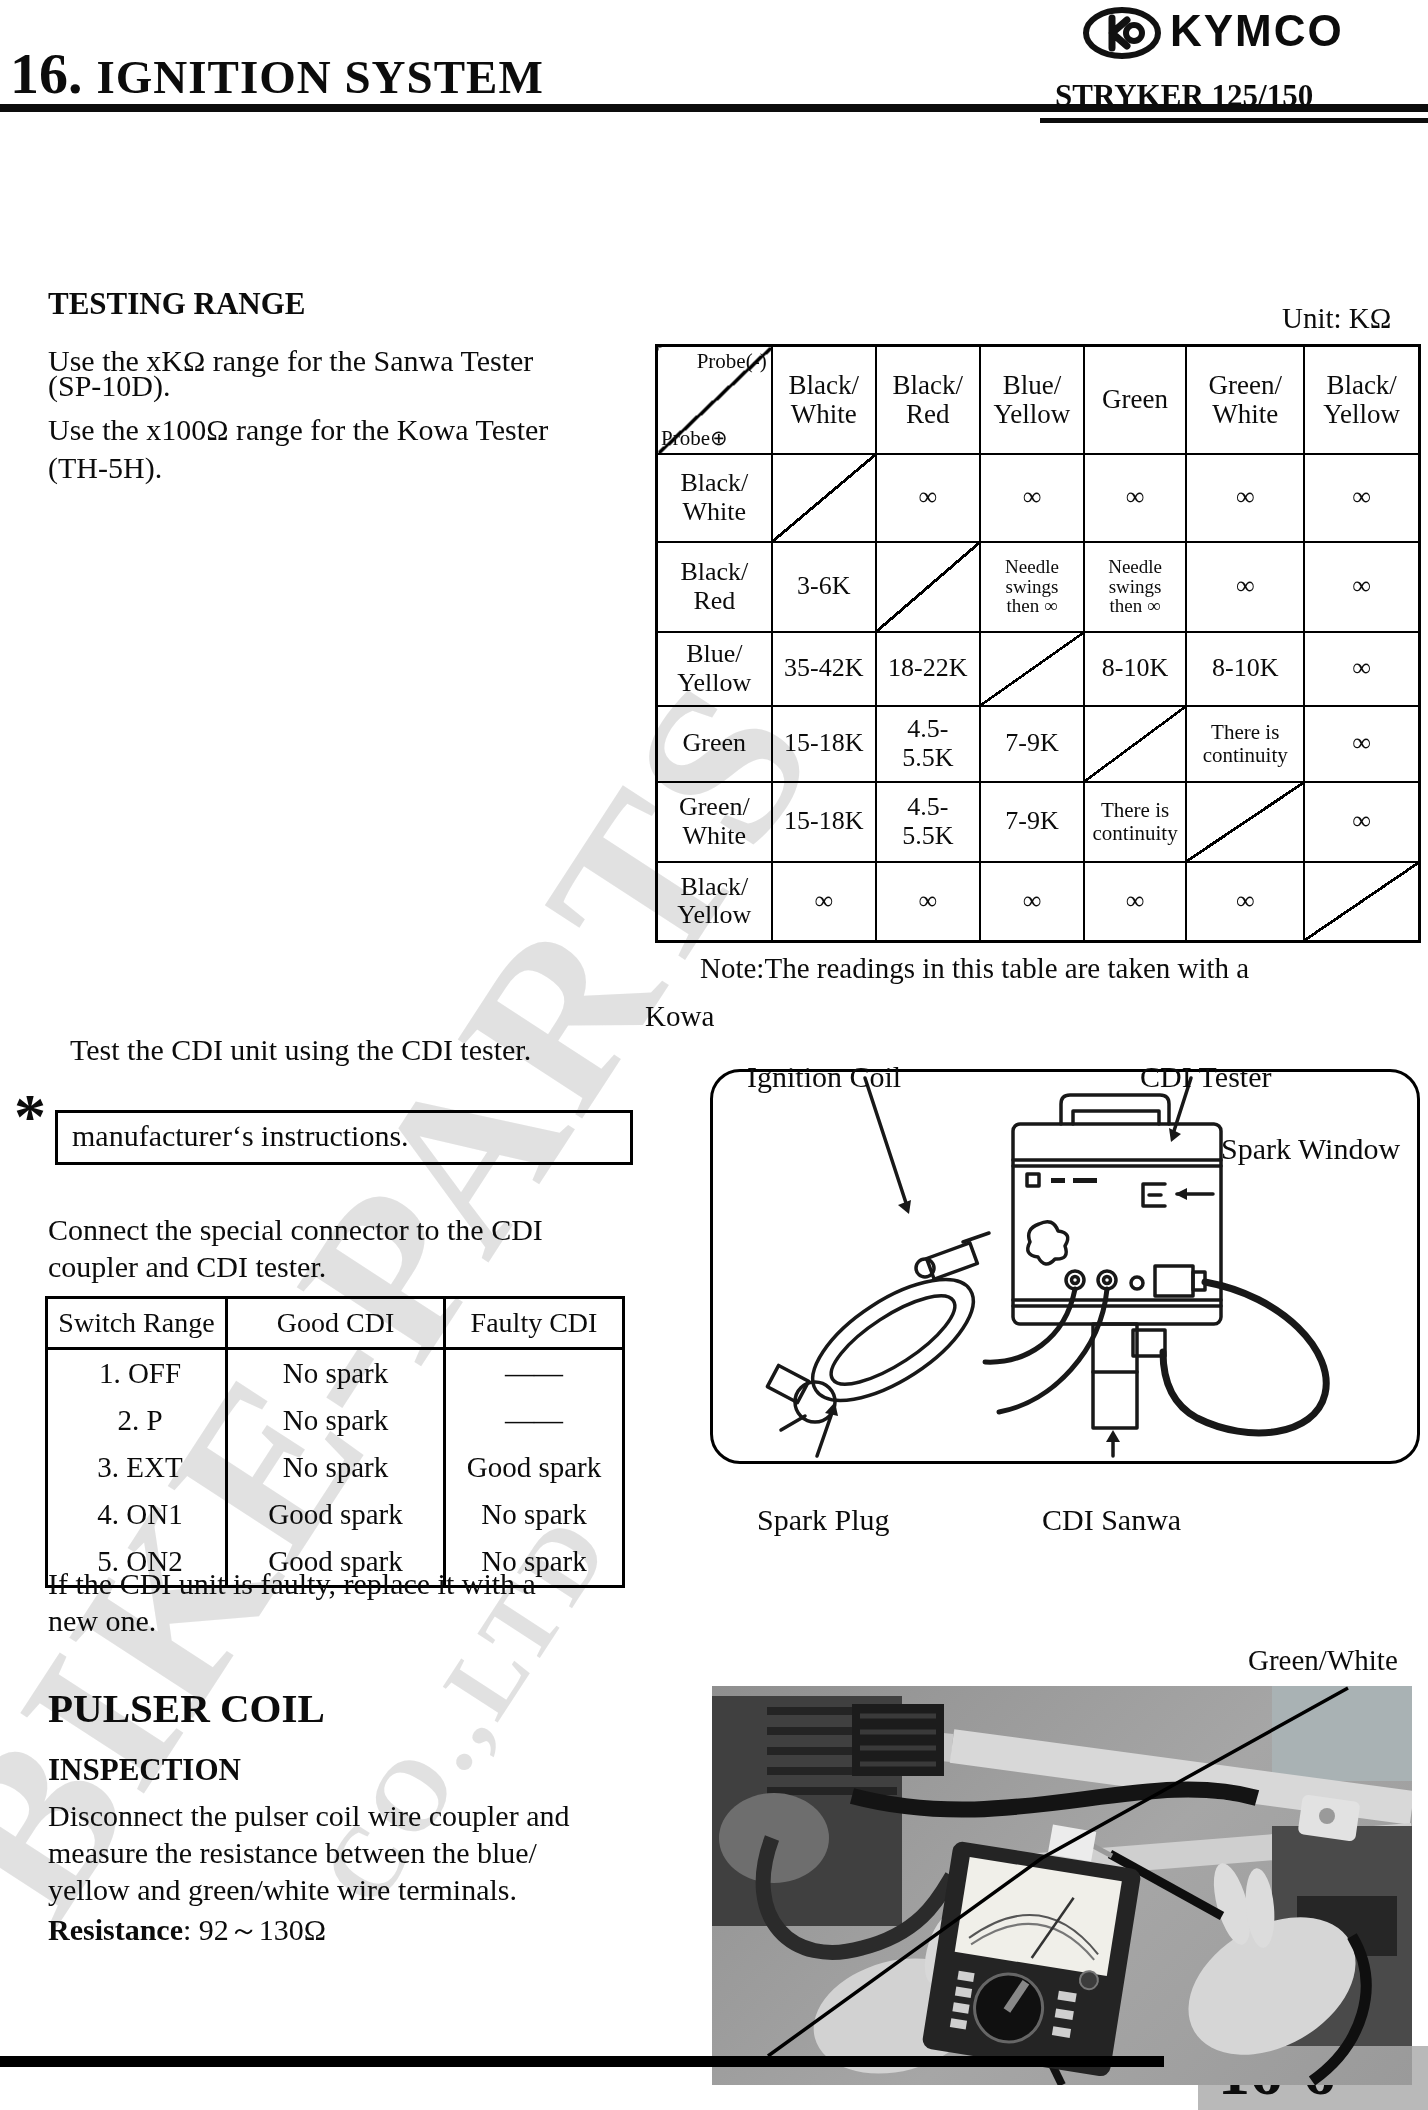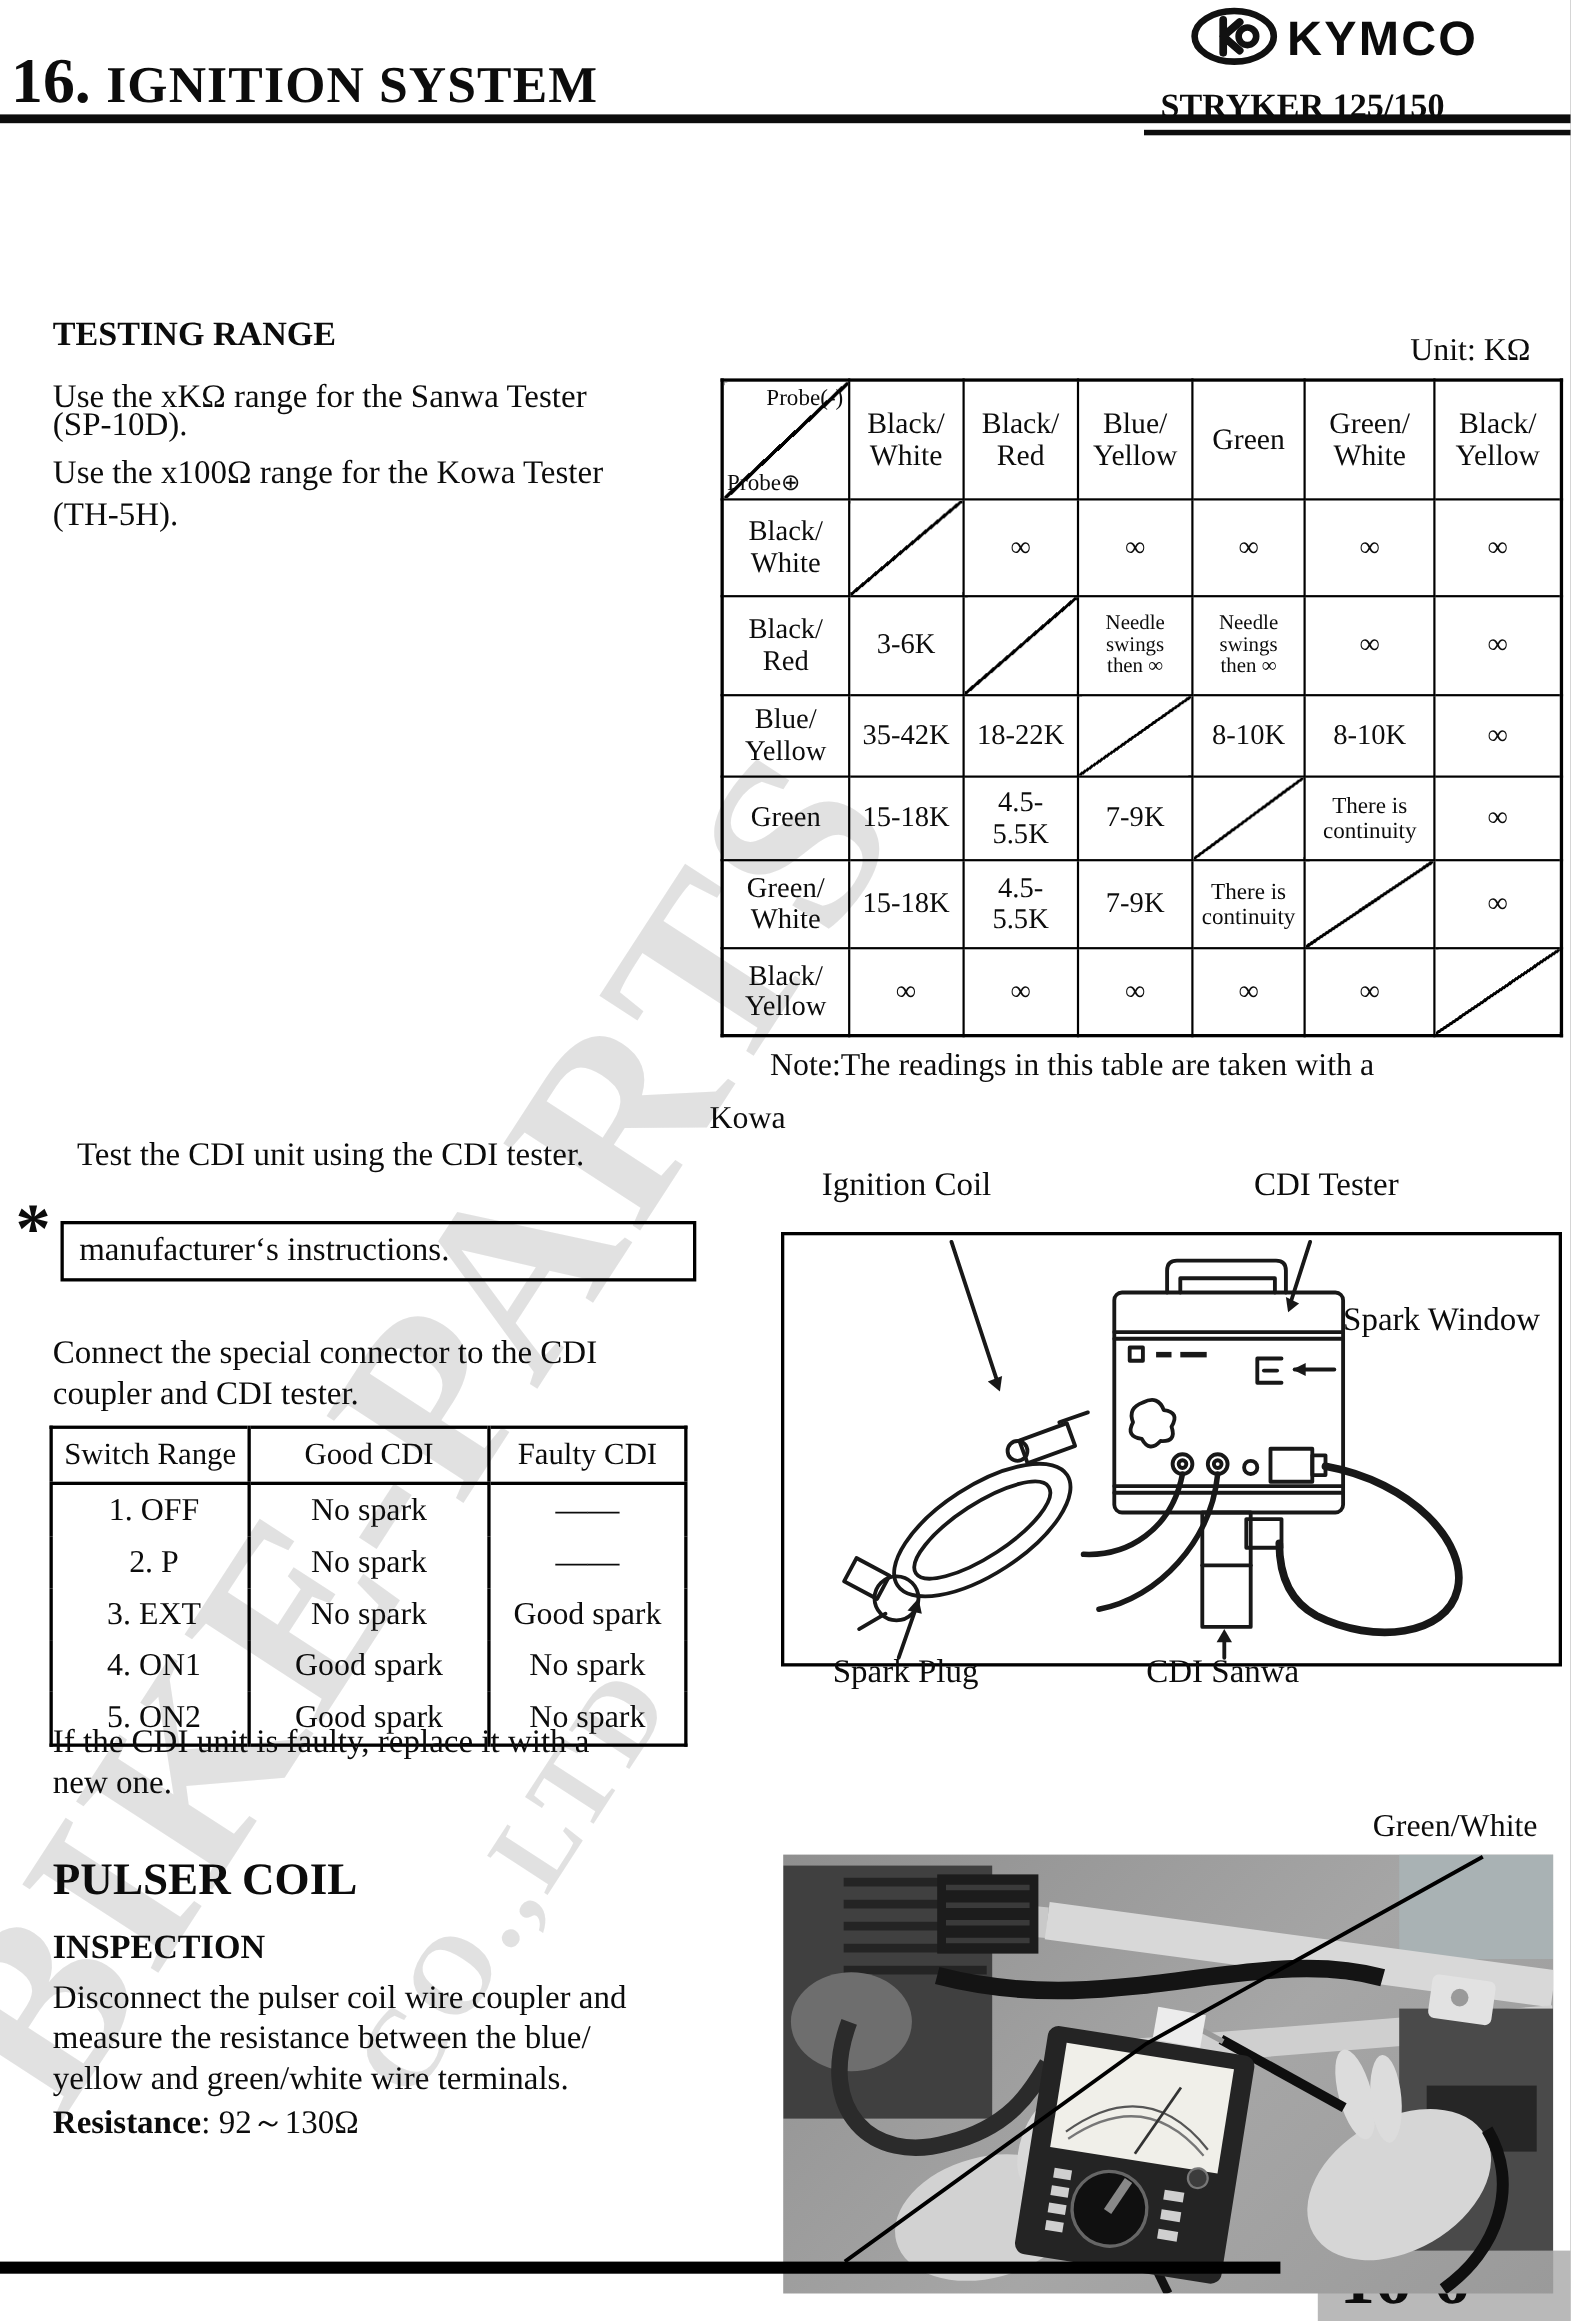--- a/index.html
+++ b/index.html
@@ -59,21 +59,21 @@
 
   <div class="wm" style="left:100px;top:1700px;font-size:225px;transform:rotate(-57deg);">BIKE-PARTS</div>
   <div class="wm" style="left:395px;top:1810px;font-size:100px;transform:rotate(-57deg);">CO.,LTD</div>
 
   <div class="abs h-title" style="left:10px;top:40px;">
     <span class="h-num">16.</span>
     <span class="h-name">IGNITION SYSTEM</span>
   </div>
   <div class="abs rule" style="left:0;top:104px;width:1428px;height:8px;"></div>
 
-  <div class="abs" style="left:1082px;top:6px;z-index:2;display:flex;align-items:center;gap:8px;">
+  <div class="abs" style="left:1082px;top:6px;z-index:2;display:flex;align-items:flex-start;gap:8px;">
     <span>
       <svg width="80" height="54" viewBox="0 0 80 54">
         <ellipse cx="40" cy="27" rx="36" ry="23" fill="none" stroke="#111" stroke-width="6"></ellipse>
         <path d="M30,12 v30 M30,27 l15,-13 M30,27 l15,13" stroke="#111" stroke-width="7" fill="none" stroke-linecap="round"></path>
         <circle cx="52" cy="27" r="8" fill="none" stroke="#111" stroke-width="6"></circle>
       </svg>
     </span>
     <span class="kymco-word">KYMCO</span>
   </div>
   <div class="abs stryker" style="left:1055px;top:78px;">STRYKER 125/150</div>
@@ -243,21 +243,21 @@
   <div class="abs t30" style="left:48px;top:1798px;">Disconnect the pulser coil wire coupler and</div>
   <div class="abs t30" style="left:48px;top:1835px;">measure the resistance between the blue/</div>
   <div class="abs t30" style="left:48px;top:1872px;">yellow and green/white wire terminals.</div>
   <div class="abs t30" style="left:48px;top:1912px;">
     <span class="bold">Resistance</span><span>: 92～130Ω</span>
   </div>
 
   <div class="abs dlabel" style="left:747px;top:1060px;">Ignition Coil</div>
   <div class="abs dlabel" style="left:1140px;top:1060px;">CDI Tester</div>
 
-  <div class="abs frame" style="left:710px;top:1120px;width:704px;height:389px;">
+  <div class="abs frame" style="left:710px;top:1069px;width:704px;height:389px;border-radius:30px;">
     <div class="dlabel" style="position:absolute;left:508px;top:60px;">Spark Window</div>
     <svg width="704" height="389" viewBox="0 0 704 389" style="position:absolute;left:0;top:0;" fill="none" stroke="#181818" stroke-width="3.5" stroke-linecap="round" stroke-linejoin="round">
 
       <rect x="300" y="52" width="208" height="200" rx="7"></rect>
       <path d="M348,52 v-20 q0,-9 9,-9 h90 q9,0 9,9 v20"></path>
       <path d="M360,52 v-13 h86 v13"></path>
       <line x1="300" y1="88" x2="508" y2="88"></line>
         <line x1="300" y1="94" x2="508" y2="94"></line>
       <rect x="314" y="102" width="12" height="12"></rect>
       <rect x="338" y="106" width="14" height="5" fill="#181818" stroke="none"></rect>

